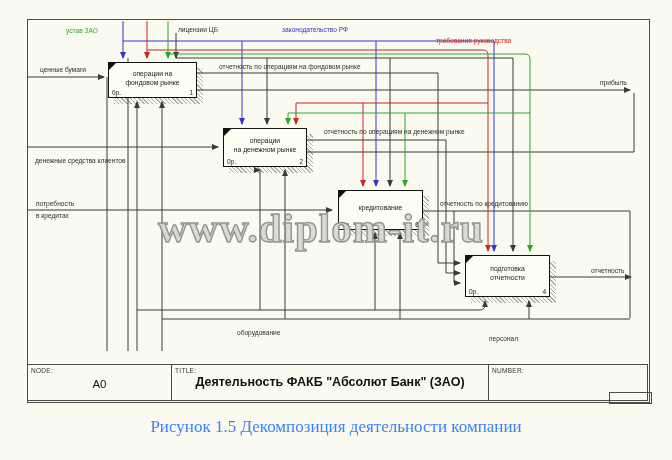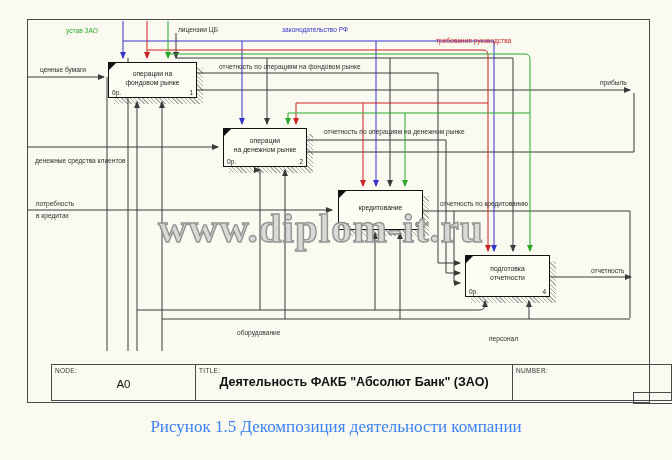--- a/index.html
+++ b/index.html
@@ -1,20 +1,20 @@
 <!DOCTYPE html>
 <html><head>
 <meta charset="utf-8">
 <style>
   html,body{margin:0;padding:0;}
   body{width:672px;height:460px;background:#fbfaf1;font-family:"Liberation Sans",sans-serif;overflow:hidden;}
   #stage{position:relative;width:672px;height:460px;}
   
   .frame{position:absolute;left:27px;top:19px;width:621px;height:382px;border:1px solid #4a4a4a;background:transparent;}
-  .tbar{position:absolute;left:27px;top:364px;width:621px;height:37px;border:1px solid #4a4a4a;box-sizing:border-box;margin-left:24px;}
+  .tbar{position:absolute;left:27px;top:364px;width:621px;height:37px;border:1px solid #4a4a4a;box-sizing:border-box;}
   .tcell{position:absolute;top:0;height:100%;border-left:1px solid #4a4a4a;box-sizing:border-box;}
   .tlabel{position:absolute;left:3px;top:2px;font-size:6.5px;color:#333;letter-spacing:.3px;}
   .node-val{position:absolute;left:0;top:13px;width:100%;text-align:center;font-size:11.5px;color:#111;}
   .title-val{position:absolute;left:0;top:10px;width:100%;text-align:center;font-size:12.5px;font-weight:bold;color:#111;}
   .numrect{position:absolute;left:580px;top:27px;width:41px;height:10px;border:1px solid #4a4a4a;}
   
   #lines{position:absolute;left:0;top:0;z-index:2;}
   
   .shadow{position:absolute;z-index:1;background:repeating-linear-gradient(45deg,#9a9a94 0 1px,rgba(0,0,0,0) 1px 3px);opacity:.8;}
   .abox{position:absolute;z-index:3;background:#fdfdf4;border:1.6px solid #111;box-sizing:border-box;}

